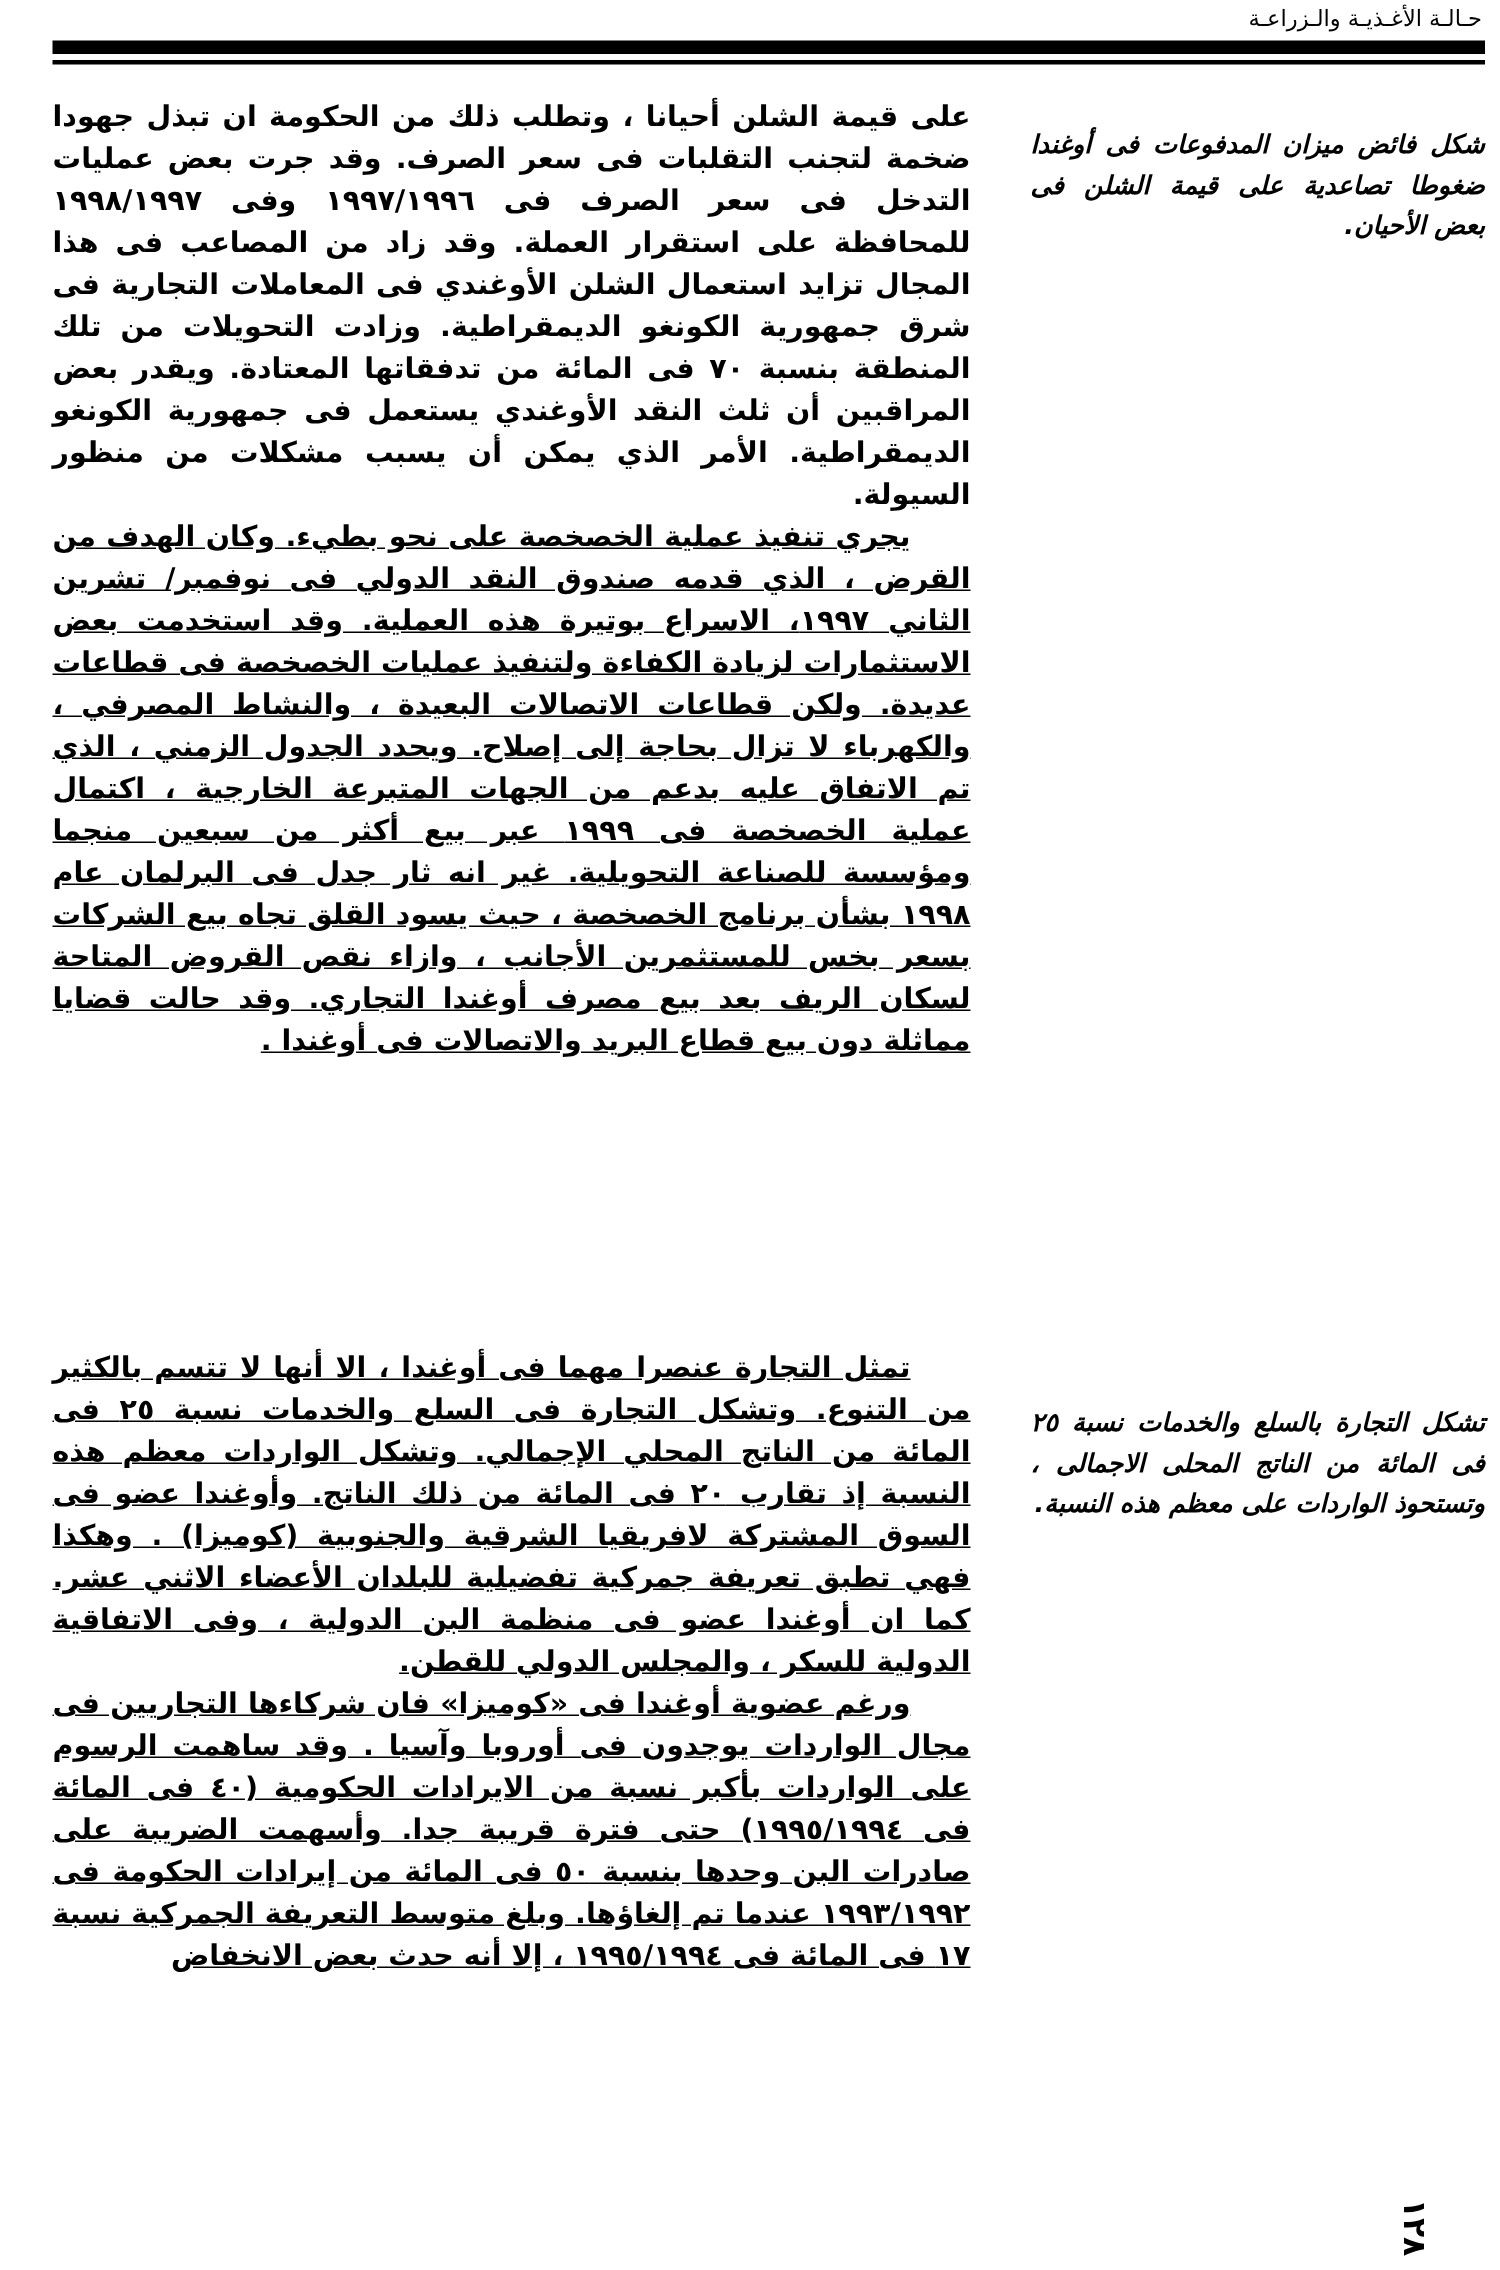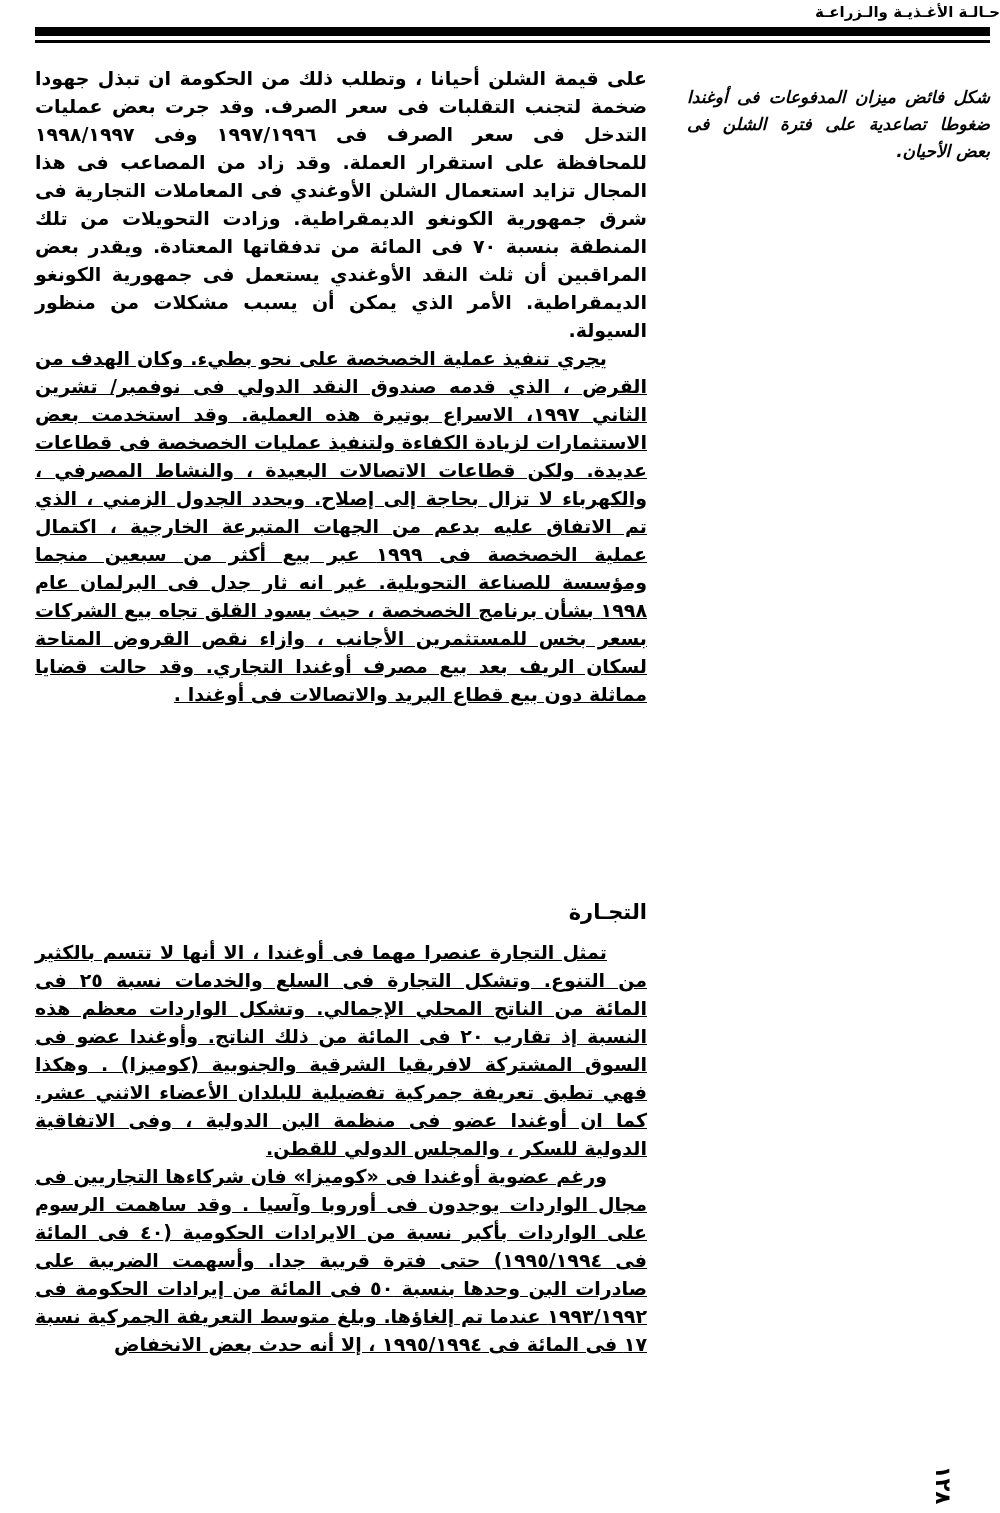--- a/index.html
+++ b/index.html
@@ -13,23 +13,23 @@
     height: 1513px;
     background: #ffffff;
     overflow: hidden;
     direction: rtl;
     color: #000;
     font-family: "DejaVu Sans", sans-serif;
   }
   .running-head {
     position: absolute;
     top: 3px;
-    right: 0;
+    right: 12px;
     font-size: 15px;
-    font-weight: bold;
+    font-weight: normal;
   }
   .rule-thick {
     position: absolute;
     top: 27px;
     left: 35px;
     right: 10px;
     height: 9px;
     background: #000;
   }
   .rule-thin {
@@ -85,29 +85,29 @@
 </head>
 <body>
 
 <div class="page">
 
   <div class="running-head">حـالـة الأغـذيـة والـزراعـة</div>
 
   <div class="rule-thick"></div>
   <div class="rule-thin"></div>
 
-  <div class="margin-col note-1">شكل فائض ميزان المدفوعات فى أوغندا ضغوطا تصاعدية على فترة الشلن فى بعض الأحيان.</div>
+  <div class="margin-col note-1">شكل فائض ميزان المدفوعات فى أوغندا ضغوطا تصاعدية على قيمة الشلن فى بعض الأحيان.</div>
 
+  <div class="margin-col note-2">تشكل التجارة بالسلع والخدمات نسبة ٢٥ فى المائة من الناتج المحلى الاجمالى ، وتستحوذ الواردات على معظم هذه النسبة.</div>
 
   <div class="body-col section-a">
     <p>على قيمة الشلن أحيانا ، وتطلب ذلك من الحكومة ان تبذل جهودا ضخمة لتجنب التقلبات فى سعر الصرف. وقد جرت بعض عمليات التدخل فى سعر الصرف فى ١٩٩٧/١٩٩٦ وفى ١٩٩٨/١٩٩٧ للمحافظة على استقرار العملة. وقد زاد من المصاعب فى هذا المجال تزايد استعمال الشلن الأوغندي فى المعاملات التجارية فى شرق جمهورية الكونغو الديمقراطية. وزادت التحويلات من تلك المنطقة بنسبة ٧٠ فى المائة من تدفقاتها المعتادة. ويقدر بعض المراقبين أن ثلث النقد الأوغندي يستعمل فى جمهورية الكونغو الديمقراطية. الأمر الذي يمكن أن يسبب مشكلات من منظور السيولة.</p>
     <p class="indent">يجري تنفيذ عملية الخصخصة على نحو بطيء. وكان الهدف من القرض ، الذي قدمه صندوق النقد الدولي فى نوفمبر/ تشرين الثاني ١٩٩٧، الاسراع بوتيرة هذه العملية. وقد استخدمت بعض الاستثمارات لزيادة الكفاءة ولتنفيذ عمليات الخصخصة فى قطاعات عديدة. ولكن قطاعات الاتصالات البعيدة ، والنشاط المصرفي ، والكهرباء لا تزال بحاجة إلى إصلاح. ويحدد الجدول الزمني ، الذي تم الاتفاق عليه بدعم من الجهات المتبرعة الخارجية ، اكتمال عملية الخصخصة فى ١٩٩٩ عبر بيع أكثر من سبعين منجما ومؤسسة للصناعة التحويلية. غير انه ثار جدل فى البرلمان عام ١٩٩٨ بشأن برنامج الخصخصة ، حيث يسود القلق تجاه بيع الشركات بسعر بخس للمستثمرين الأجانب ، وازاء نقص القروض المتاحة لسكان الريف بعد بيع مصرف أوغندا التجاري. وقد حالت قضايا مماثلة دون بيع قطاع البريد والاتصالات فى أوغندا .</p>
   </div>
 
   <div class="body-col section-b">
-    <h2 class="section-heading">التجـارة</h2>
     <p class="indent">تمثل التجارة عنصرا مهما فى أوغندا ، الا أنها لا تتسم بالكثير من التنوع. وتشكل التجارة فى السلع والخدمات نسبة ٢٥ فى المائة من الناتج المحلي الإجمالي. وتشكل الواردات معظم هذه النسبة إذ تقارب ٢٠ فى المائة من ذلك الناتج. وأوغندا عضو فى السوق المشتركة لافريقيا الشرقية والجنوبية (كوميزا) . وهكذا فهي تطبق تعريفة جمركية تفضيلية للبلدان الأعضاء الاثني عشر. كما ان أوغندا عضو فى منظمة البن الدولية ، وفى الاتفاقية الدولية للسكر ، والمجلس الدولي للقطن.</p>
     <p class="indent">ورغم عضوية أوغندا فى «كوميزا» فان شركاءها التجاريين فى مجال الواردات يوجدون فى أوروبا وآسيا . وقد ساهمت الرسوم على الواردات بأكبر نسبة من الايرادات الحكومية (٤٠ فى المائة فى ١٩٩٥/١٩٩٤) حتى فترة قريبة جدا. وأسهمت الضريبة على صادرات البن وحدها بنسبة ٥٠ فى المائة من إيرادات الحكومة فى ١٩٩٣/١٩٩٢ عندما تم إلغاؤها. وبلغ متوسط التعريفة الجمركية نسبة ١٧ فى المائة فى ١٩٩٥/١٩٩٤ ، إلا أنه حدث بعض الانخفاض</p>
   </div>
 
   <div class="page-number">١٢٨</div>
 
 </div>
 
 </body></html>

